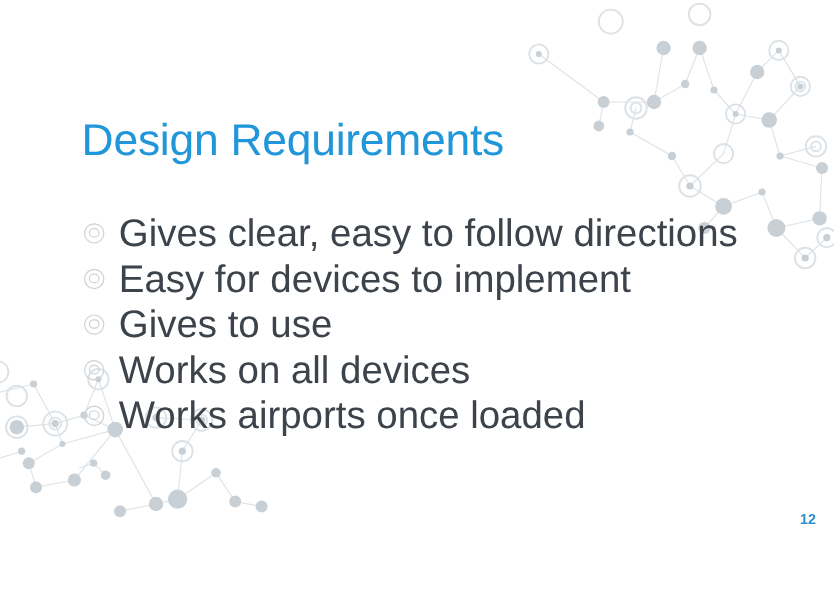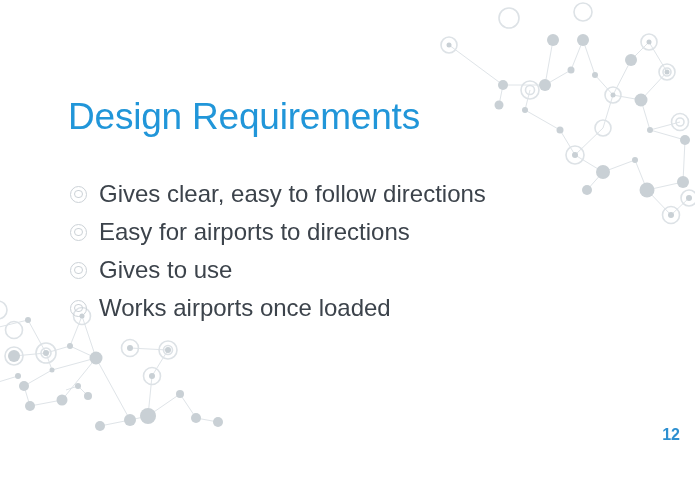--- a/index.html
+++ b/index.html
@@ -75,31 +75,31 @@
   .bullet-marker .ring-inner {
     position: absolute;
     left: 4.2px;
     top: 4.2px;
     width: 6.5px;
     height: 6.5px;
     border: 1.4px solid #ccd2d7;
     border-radius: 50%;
   }
   .bullet-text {
-    font-size: 24px;
+    font-size: 32px;
     color: #3c434b;
     font-weight: 400;
     line-height: 1;
     white-space: nowrap;
   }
   .page-number {
     position: absolute;
     right: 15px;
     top: 426px;
-    font-size: 16px;
+    font-size: 12px;
     font-weight: bold;
     color: #2d8fd0;
   }
 </style>
 </head>
 <body>
 
 <div class="slide">
 
   <svg class="deco deco-tr" viewBox="0 0 260 250" aria-hidden="true">
@@ -254,33 +254,40 @@
         <span class="ring-outer"></span>
           <span class="ring-inner"></span>
       </span>
       <span class="bullet-text">Gives clear, easy to follow directions</span>
     </li>
     <li class="bullet-item">
       <span class="bullet-marker">
         <span class="ring-outer"></span>
           <span class="ring-inner"></span>
       </span>
-      <span class="bullet-text">Easy for airports to directions</span>
+      <span class="bullet-text">Easy for devices to implement</span>
     </li>
     <li class="bullet-item">
       <span class="bullet-marker">
         <span class="ring-outer"></span>
           <span class="ring-inner"></span>
       </span>
       <span class="bullet-text">Gives to use</span>
     </li>
     <li class="bullet-item">
       <span class="bullet-marker">
         <span class="ring-outer"></span>
           <span class="ring-inner"></span>
       </span>
+      <span class="bullet-text">Works on all devices</span>
+    </li>
+    <li class="bullet-item">
+      <span class="bullet-marker">
+        <span class="ring-outer"></span>
+          <span class="ring-inner"></span>
+      </span>
       <span class="bullet-text">Works airports once loaded</span>
     </li>
   </ul>
 
   <div class="page-number">12</div>
 
 </div>
 
 </body></html>

